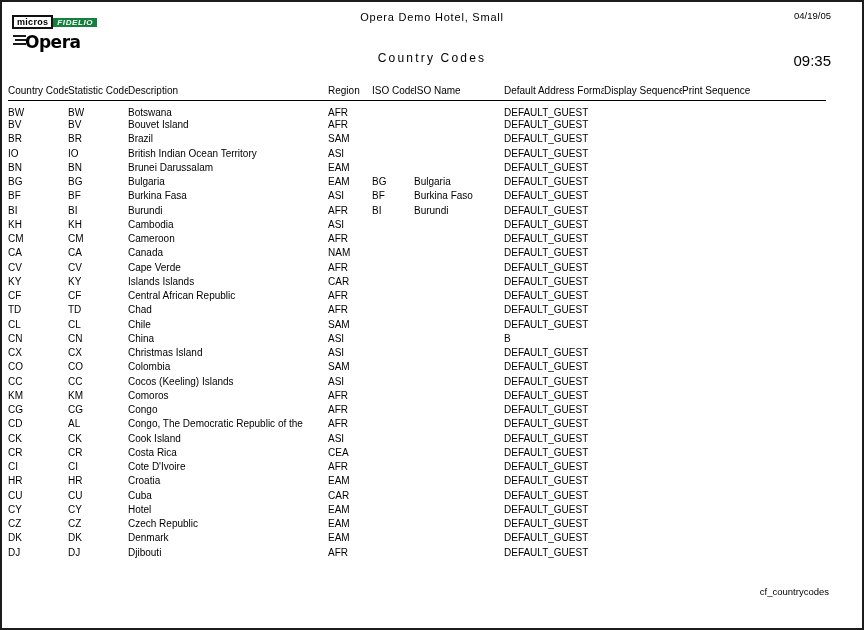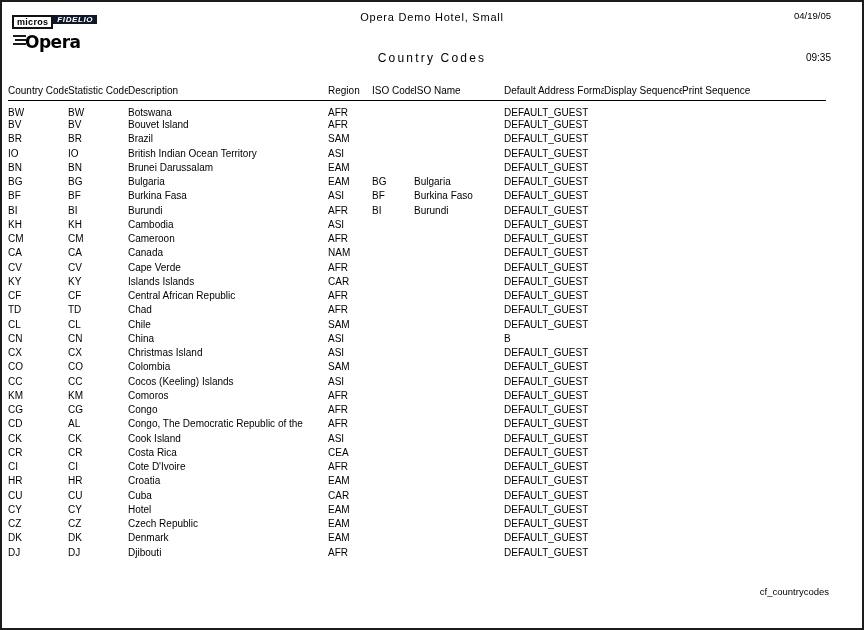--- a/index.html
+++ b/index.html
@@ -10,50 +10,50 @@
     height: 630px;
     background: #ffffff;
     border: 2px solid #1c1c1c;
     font-family: "Liberation Sans", sans-serif;
     color: #000;
     overflow: hidden;
   }
 
   
   .logo-block { position: absolute; left: 10px; top: 9px; }
-  .mf-logo { display: inline-flex; align-items: flex-start; height: 14px; }
+  .mf-logo { display: inline-flex; align-items: center; height: 14px; }
   .mf-micros {
     display: inline-flex; align-items: center;
     border: 2px solid #111; background: #fff; color: #000;
     font-size: 9px; font-weight: bold; letter-spacing: 0.3px;
     padding: 0 3px;
   }
   .mf-fidelio {
     display: inline-flex; align-items: center;
-    background: #0f172a; color: #fff;
+    background: #15803d; color: #fff;
     font-size: 8px; font-weight: bold; font-style: italic;
     letter-spacing: 0.6px; padding: 0 4px;
   }
   .opera-logo { display: flex; align-items: center; margin-top: 2px; height: 22px; }
   .opera-speedlines { margin-right: -3px; }
   .opera-wordmark {
     font-size: 17px; font-weight: bold; letter-spacing: -0.5px;
     font-family: "DejaVu Sans", sans-serif;
   }
 
   .hotel-name {
     position: absolute; top: 9px; left: 0; width: 100%;
     text-align: center; font-size: 11px; letter-spacing: 0.8px;
   }
   .report-date { position: absolute; top: 8px; right: 31px; font-size: 9.5px; }
   .report-title {
     position: absolute; top: 49px; left: 0; width: 100%;
     text-align: center; font-size: 12px; letter-spacing: 2.2px;
   }
-  .report-time { position: absolute; top: 50px; right: 31px; font-size: 10px; }
+  .report-time { position: absolute; top: 50px; right: 31px; font-size: 15px; }
 
   
   table.report-table {
     position: absolute; left: 6px; top: 80px; width: 818px;
     border-collapse: collapse; table-layout: fixed;
   }
   .report-table thead th {
     font-size: 10px; font-weight: normal; text-align: left;
     height: 18px; vertical-align: bottom; padding: 0 0 4px 0;
     border-bottom: 1px solid #000;

